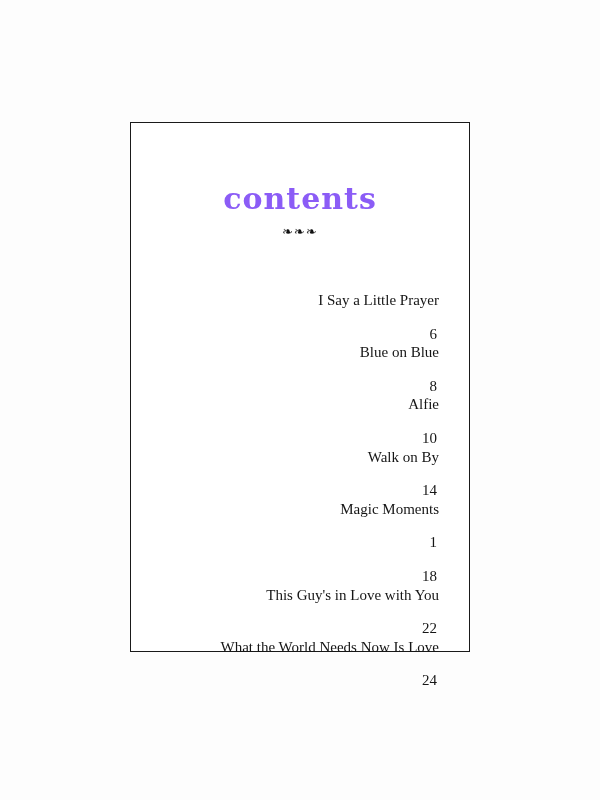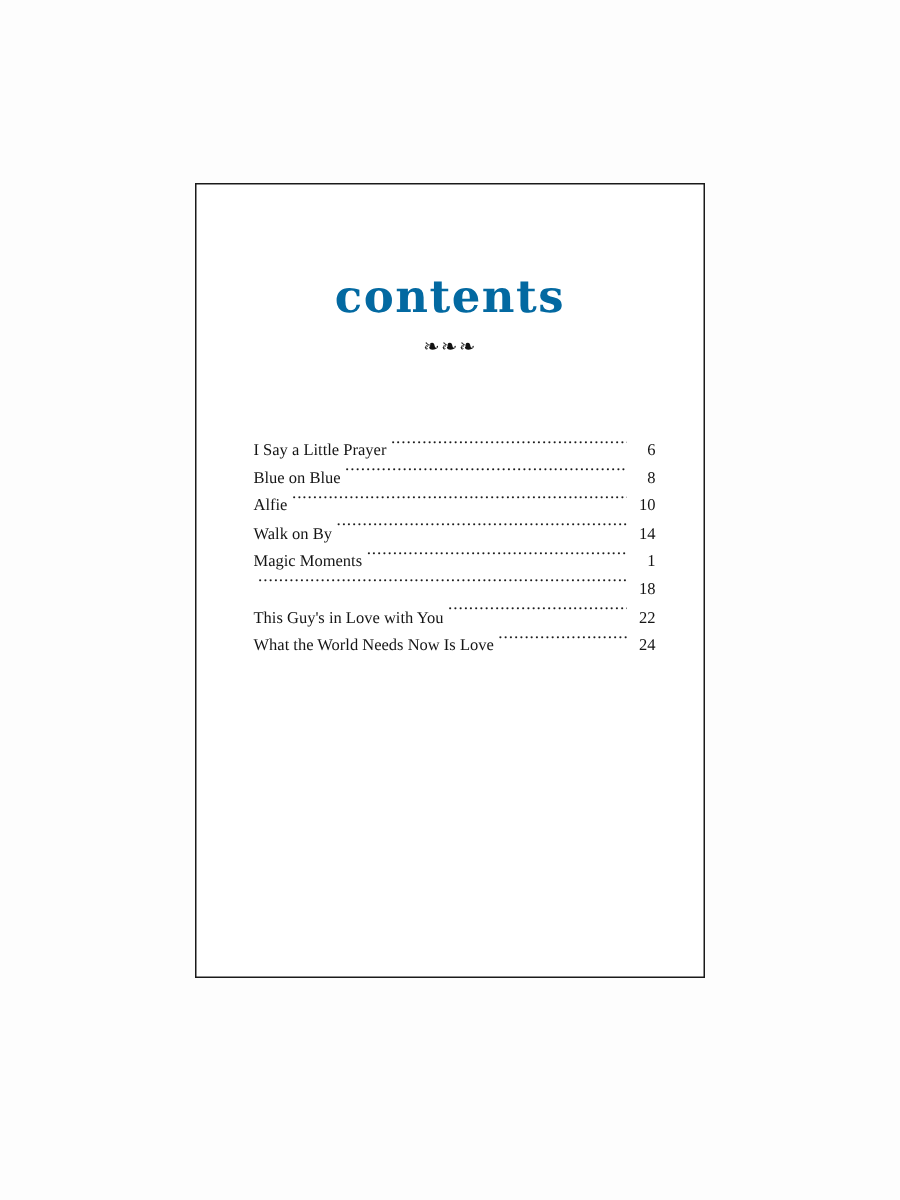--- a/index.html
+++ b/index.html
@@ -31,46 +31,47 @@
     box-sizing: border-box;
   }
   .title {
     text-align: center;
     margin: 0;
     padding-top: 58px;
     font-family: "DejaVu Serif", serif;
     font-weight: 700;
     font-size: 30px;
     letter-spacing: 1px;
-    color: #0369a1;
+    color: #8b5cf6;
   }
   .ornament {
     text-align: center;
     margin-top: 8px;
     font-size: 13px;
     letter-spacing: 1px;
     color: #111111;
     font-family: "DejaVu Sans", sans-serif;
   }
   .toc {
     margin: 0;
     padding: 0;
     list-style: none;
     position: absolute;
     left: 38px;
     right: 30px;
     top: 168px;
   }
   .toc-entry {
     display: flex;
-    align-items: flex-start;
-    font-size: 11px;
+    align-items: flex-end;
+    font-size: 15px;
     line-height: 18.6px;
     color: #151515;
     white-space: nowrap;
+    flex-direction: column;
   }
   .entry-title {
     flex: 0 0 auto;
   }
   .leader {
     flex: 1 1 auto;
     overflow: hidden;
     margin: 0 3px 0 3px;
     position: relative;
     height: 1em;

